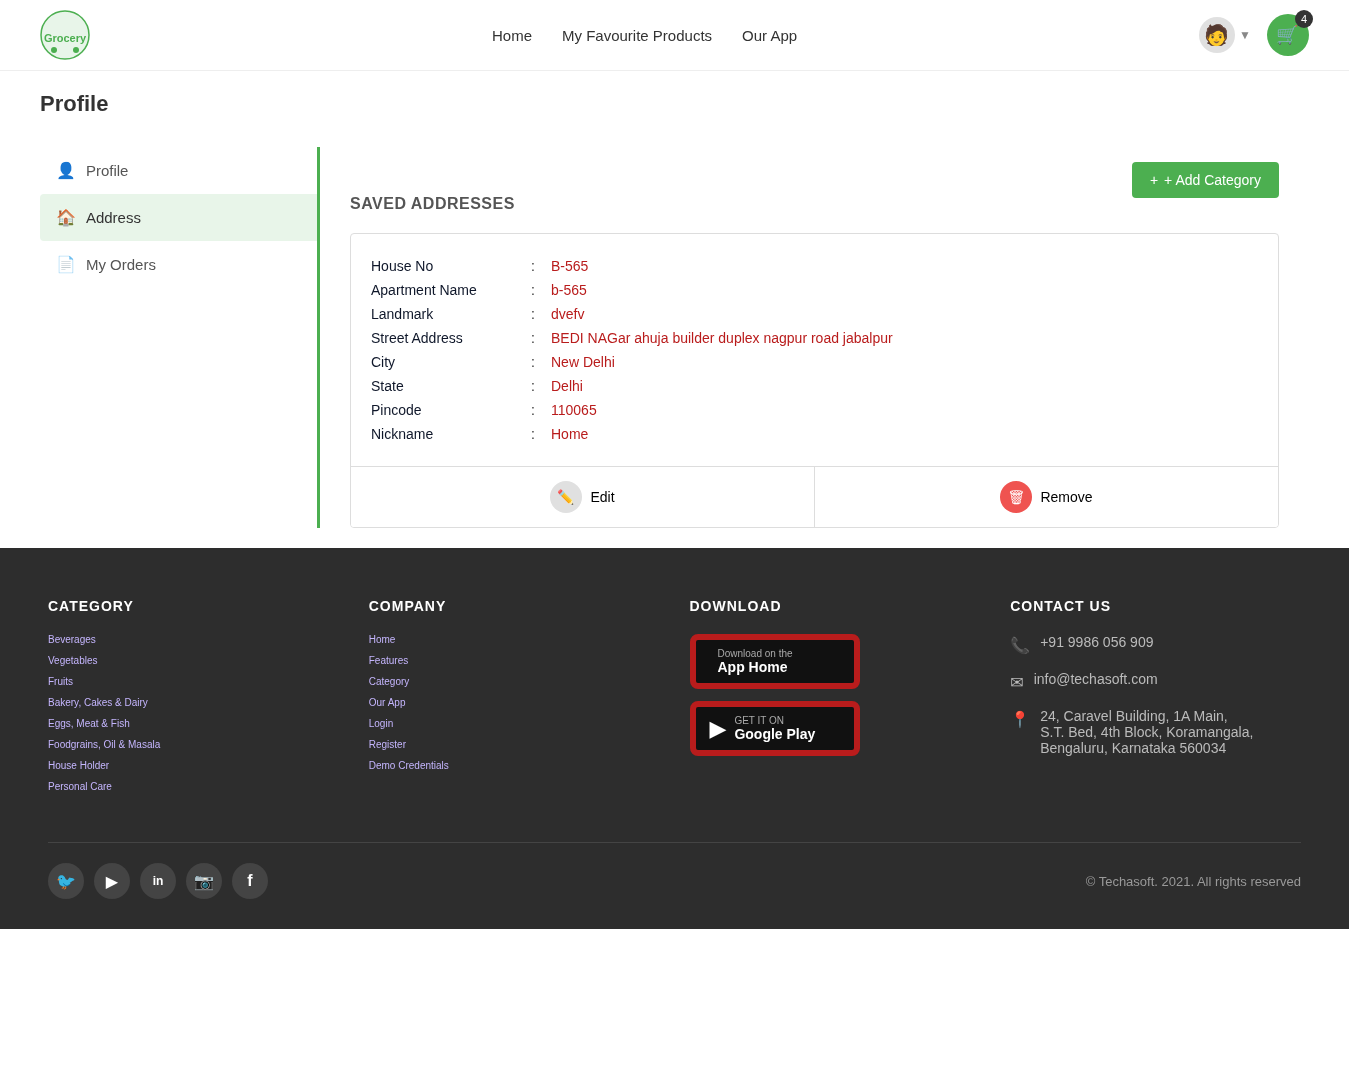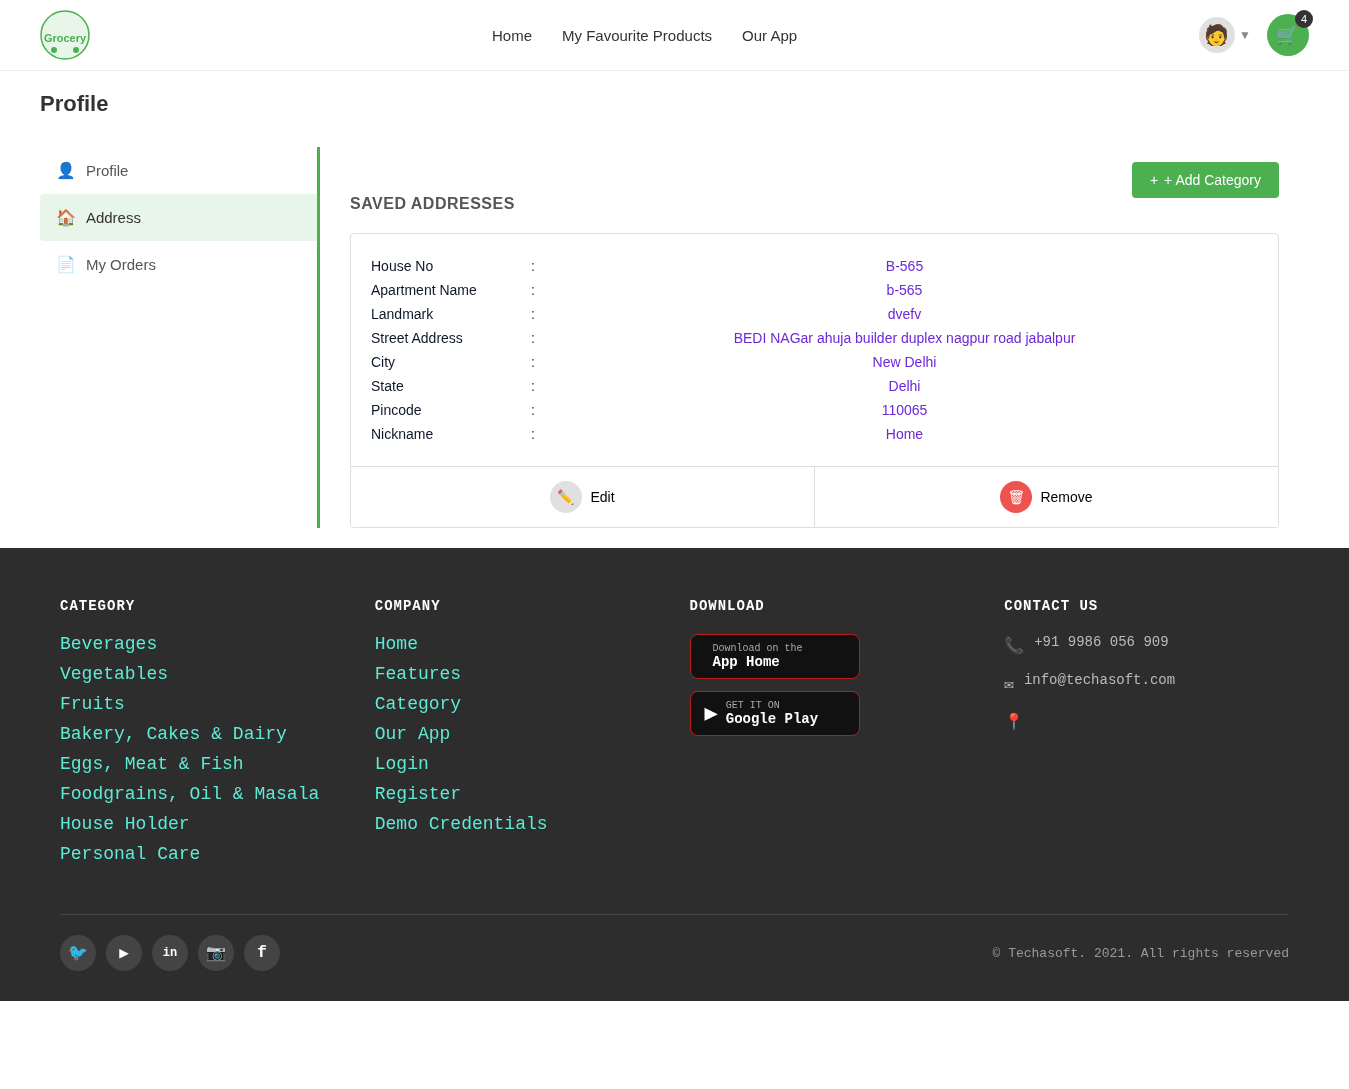--- a/index.html
+++ b/index.html
@@ -174,23 +174,22 @@
     .address-label {
       width: 160px;
       color: #0f172a;
       font-weight: 500;
     }
     .address-colon {
       width: 20px;
       color: #333;
     }
     .address-value {
-      color: #6d28d9;
+      color: #b91c1c;
       flex: 1;
-      text-align: center;
     }
     .address-actions {
       display: flex;
       border-top: 1px solid #ddd;
     }
     .action-btn {
       flex: 1;
       padding: 14px;
       display: flex;
       align-items: center;
@@ -222,53 +221,52 @@
       display: flex;
       align-items: center;
       justify-content: center;
       color: white;
     }
 
     
     .footer {
       background: #2d2d2d;
       color: #ccc;
-      padding: 50px 60px 30px;
-      font-family: Liberation Mono, monospace;
+      padding: 50px 48px 30px;
     }
     .footer-grid {
       display: grid;
       grid-template-columns: 1fr 1fr 1fr 1fr;
       gap: 30px;
       margin-bottom: 40px;
     }
     .footer-section-title {
       color: #fff;
       font-size: 14px;
       font-weight: bold;
       letter-spacing: 1px;
       margin-bottom: 20px;
       text-transform: uppercase;
     }
     .footer-link {
       display: block;
-      color: #5eead4;
+      color: #c4b5fd;
       text-decoration: none;
       margin-bottom: 10px;
-      font-size: 18px;
+      font-size: 10px;
       cursor: pointer;
     }
 
     
     .download-btn {
       display: flex;
       align-items: center;
       gap: 8px;
       background: #111;
-      border: 1px solid #b91c1c;
+      border: 6px solid #b91c1c;
       border-radius: 8px;
       padding: 8px 14px;
       margin-bottom: 12px;
       cursor: pointer;
       color: #fff;
       text-decoration: none;
       width: 170px;
     }
     .download-btn-icon { font-size: 22px; }
     .download-btn-text { display: flex; flex-direction: column; }
@@ -492,20 +490,25 @@
       <div class="contact-item">
         <span class="contact-icon">📞</span>
         <span>+91 9986 056 909</span>
       </div>
       <div class="contact-item">
         <span class="contact-icon">✉</span>
         <span>info@techasoft.com</span>
       </div>
       <div class="contact-item">
         <span class="contact-icon">📍</span>
+        <div>
+          <div>24, Caravel Building, 1A Main,</div>
+          <div>S.T. Bed, 4th Block, Koramangala,</div>
+          <div>Bengaluru, Karnataka 560034</div>
+        </div>
       </div>
     </div>
 
   </div>
 
   <div class="footer-bottom">
     <div class="social-icons">
       <a class="social-icon">🐦</a>
       <a class="social-icon">▶</a>
       <a class="social-icon" style="font-size:12px; font-weight:bold;">in</a>

